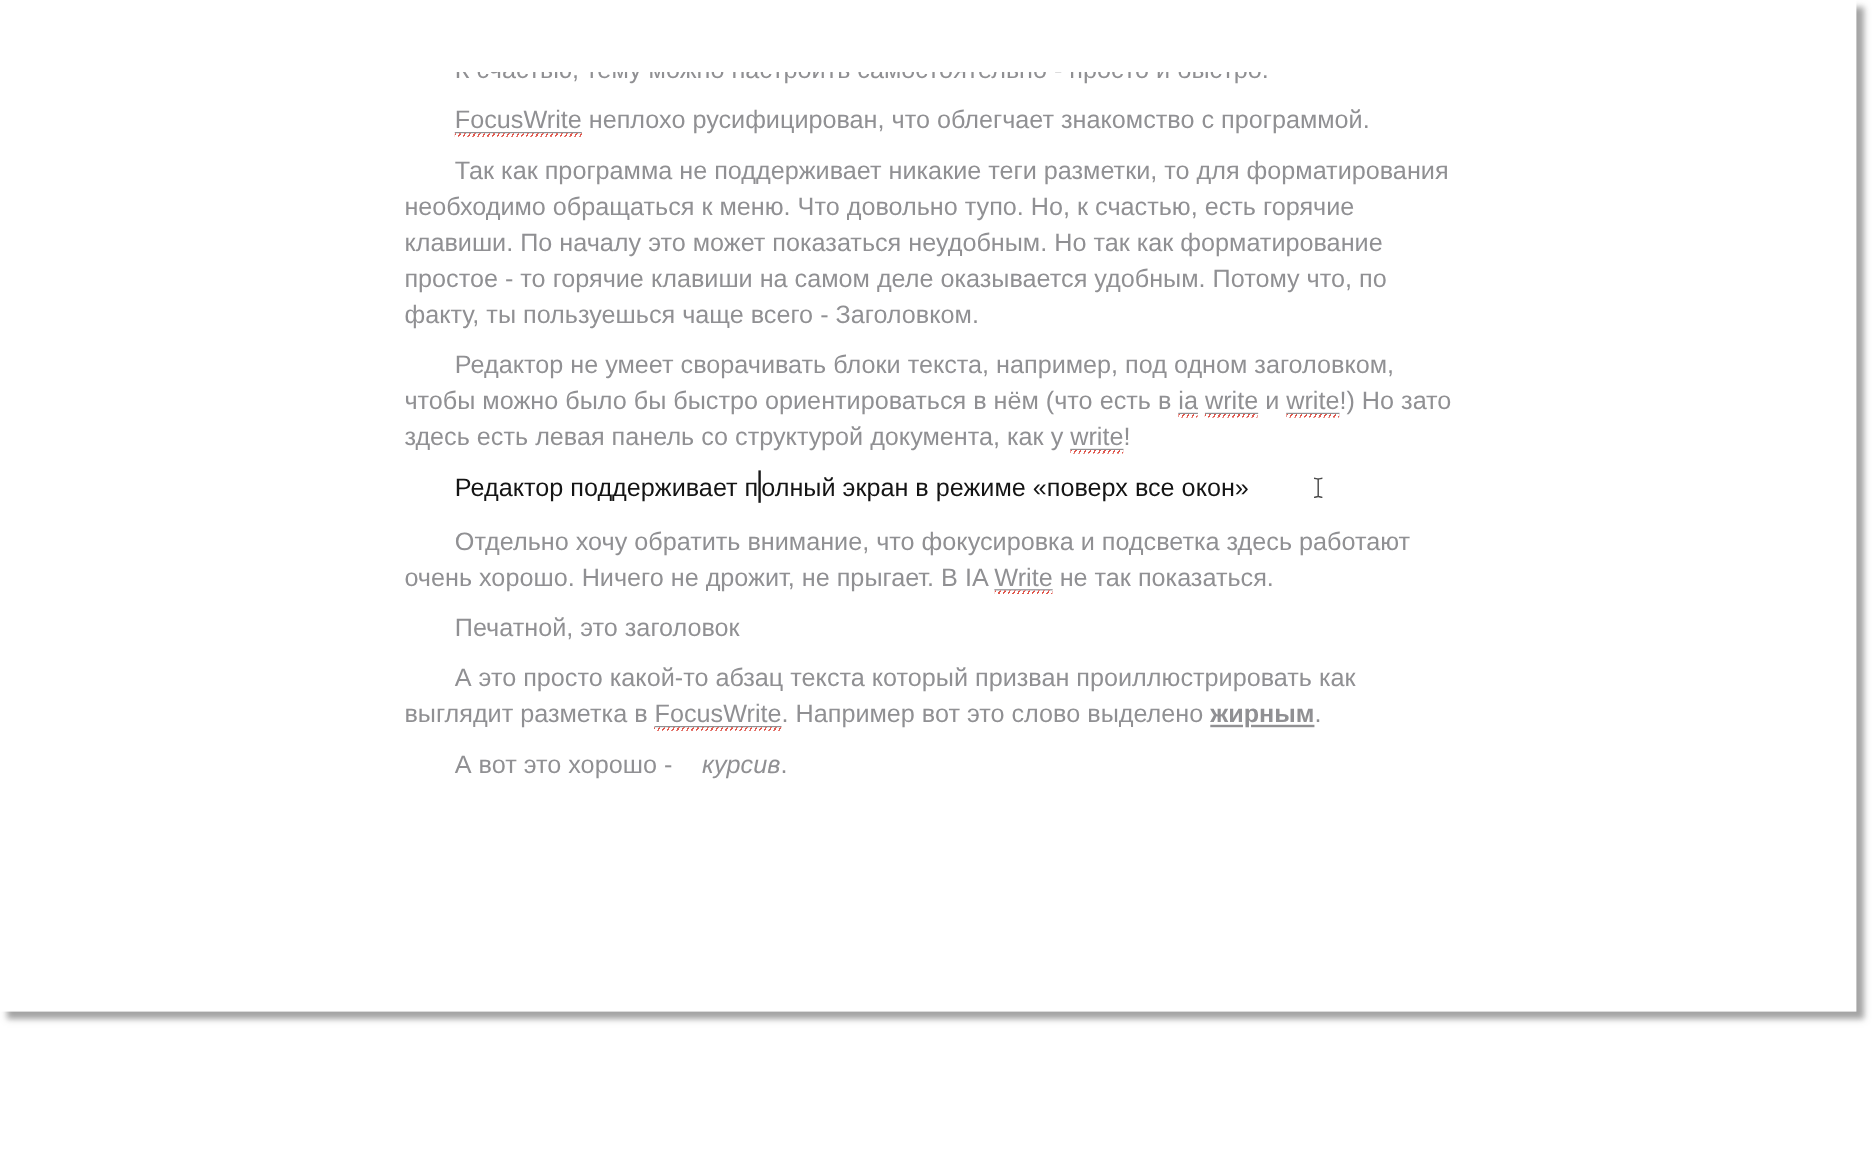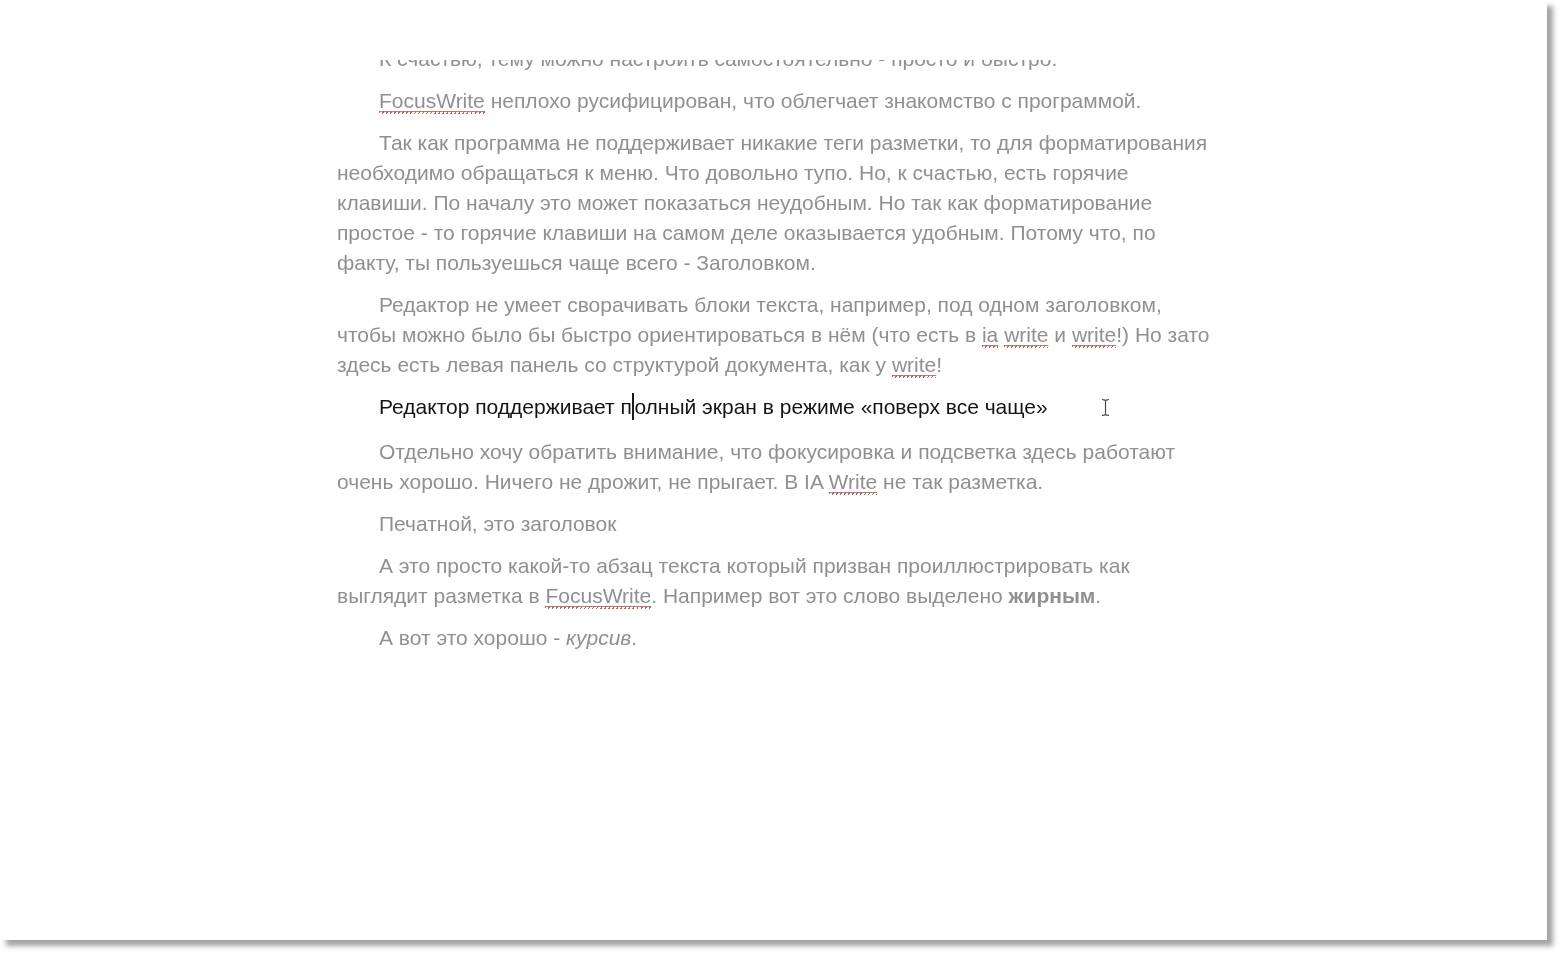--- a/index.html
+++ b/index.html
@@ -9,21 +9,21 @@
   }
   html,body{
     margin:0;padding:0;
     width:1560px;height:980px;
     background:#ffffff;
     overflow:hidden;
     font-family:"Liberation Sans","DejaVu Sans",sans-serif;
   }
   .page{
     position:absolute;left:0;top:0;
-    width:1547px;height:940px;
+    width:1547px;height:843px;
     background:#ffffff;
     box-shadow:6px 6px 5px rgba(90,90,90,0.55);
   }
   .doc-clip{
     position:absolute;
     top:60px;left:337px;
     width:880px;bottom:0;
     overflow:hidden;
     cursor:text;
   }
@@ -44,22 +44,22 @@
     text-decoration-thickness:1px;
     text-underline-offset:3px;
   }
   .m-sp::after{
     content:"";
     position:absolute;
     left:0;right:0;bottom:-2px;
     height:3px;
     background:repeating-linear-gradient(120deg,var(--squiggle) 0 1.2px,transparent 1.2px 3.5px);
   }
-  .m-bold{ font-weight:bold; }
-  .m-italic{ font-style:italic; }
+  .m-bold{ font-weight:bold;text-decoration:underline; }
+  .m-italic{ font-style:italic;margin-left:19px; }
   .caret{
     display:inline-block;
     width:1.5px;height:27px;
     background:#1a1a1a;
     vertical-align:-6px;
     margin:0 0.5px;
   }
   .ibeam{
     display:inline-block;
     margin-left:10px;
@@ -68,23 +68,23 @@
 </style>
 </head>
 <body>
 
 <div class="page">
   <div class="doc-clip">
       <div class="para dim clipped"><span>К счастью, тему можно настроить самостоятельно - просто и быстро.</span></div>
       <div class="para dim"><span class="m-sp">FocusWrite</span><span> неплохо русифицирован, что облегчает знакомство с программой.</span></div>
       <div class="para dim"><span>Так как программа не поддерживает никакие теги разметки, то для форматирования необходимо обращаться к меню. Что довольно тупо. Но, к счастью, есть горячие клавиши. По началу это может показаться неудобным. Но так как форматирование простое - то горячие клавиши на самом деле оказывается удобным. Потому что, по факту, ты пользуешься чаще всего - Заголовком.</span></div>
       <div class="para dim"><span>Редактор не умеет сворачивать блоки текста, например, под одном заголовком, чтобы можно было бы быстро ориентироваться в нём (что есть в </span><span class="m-sp">ia</span><span> </span><span class="m-sp">write</span><span> и </span><span class="m-sp">write</span><span>!) Но зато здесь есть левая панель со структурой документа, как у </span><span class="m-sp">write</span><span>!</span></div>
-      <div class="para focus"><span>Редактор поддерживает п</span><span class="caret"></span><span>олный экран в режиме «поверх все чаще»</span><span class="ibeam"><svg width="11" height="19" viewBox="0 0 11 19">
+      <div class="para focus"><span>Редактор поддерживает п</span><span class="caret"></span><span>олный экран в режиме «поверх все окон»</span><span class="ibeam"><svg width="11" height="19" viewBox="0 0 11 19">
             <path d="M2 1.5 C3.2 1.5 4.2 2.2 5.5 2.2 C6.8 2.2 7.8 1.5 9 1.5" stroke="#4a4a4a" stroke-width="1.2" fill="none"></path>
             <line x1="5.5" y1="2.2" x2="5.5" y2="16.8" stroke="#4a4a4a" stroke-width="1.2"></line>
             <path d="M2 17.5 C3.2 17.5 4.2 16.8 5.5 16.8 C6.8 16.8 7.8 17.5 9 17.5" stroke="#4a4a4a" stroke-width="1.2" fill="none"></path>
           </svg></span></div>
-      <div class="para dim"><span>Отдельно хочу обратить внимание, что фокусировка и подсветка здесь работают очень хорошо. Ничего не дрожит, не прыгает. В IA </span><span class="m-sp">Write</span><span> не так разметка.</span></div>
+      <div class="para dim"><span>Отдельно хочу обратить внимание, что фокусировка и подсветка здесь работают очень хорошо. Ничего не дрожит, не прыгает. В IA </span><span class="m-sp">Write</span><span> не так показаться.</span></div>
       <div class="para dim"><span>Печатной, это заголовок</span></div>
       <div class="para dim"><span>А это просто какой-то абзац текста который призван проиллюстрировать как выглядит разметка в </span><span class="m-sp">FocusWrite</span><span>. Например вот это слово выделено </span><span class="m-bold">жирным</span><span>.</span></div>
       <div class="para dim"><span>А вот это хорошо - </span><span class="m-italic">курсив</span><span>.</span></div>
     </div>
 </div>
 
 </body></html>

